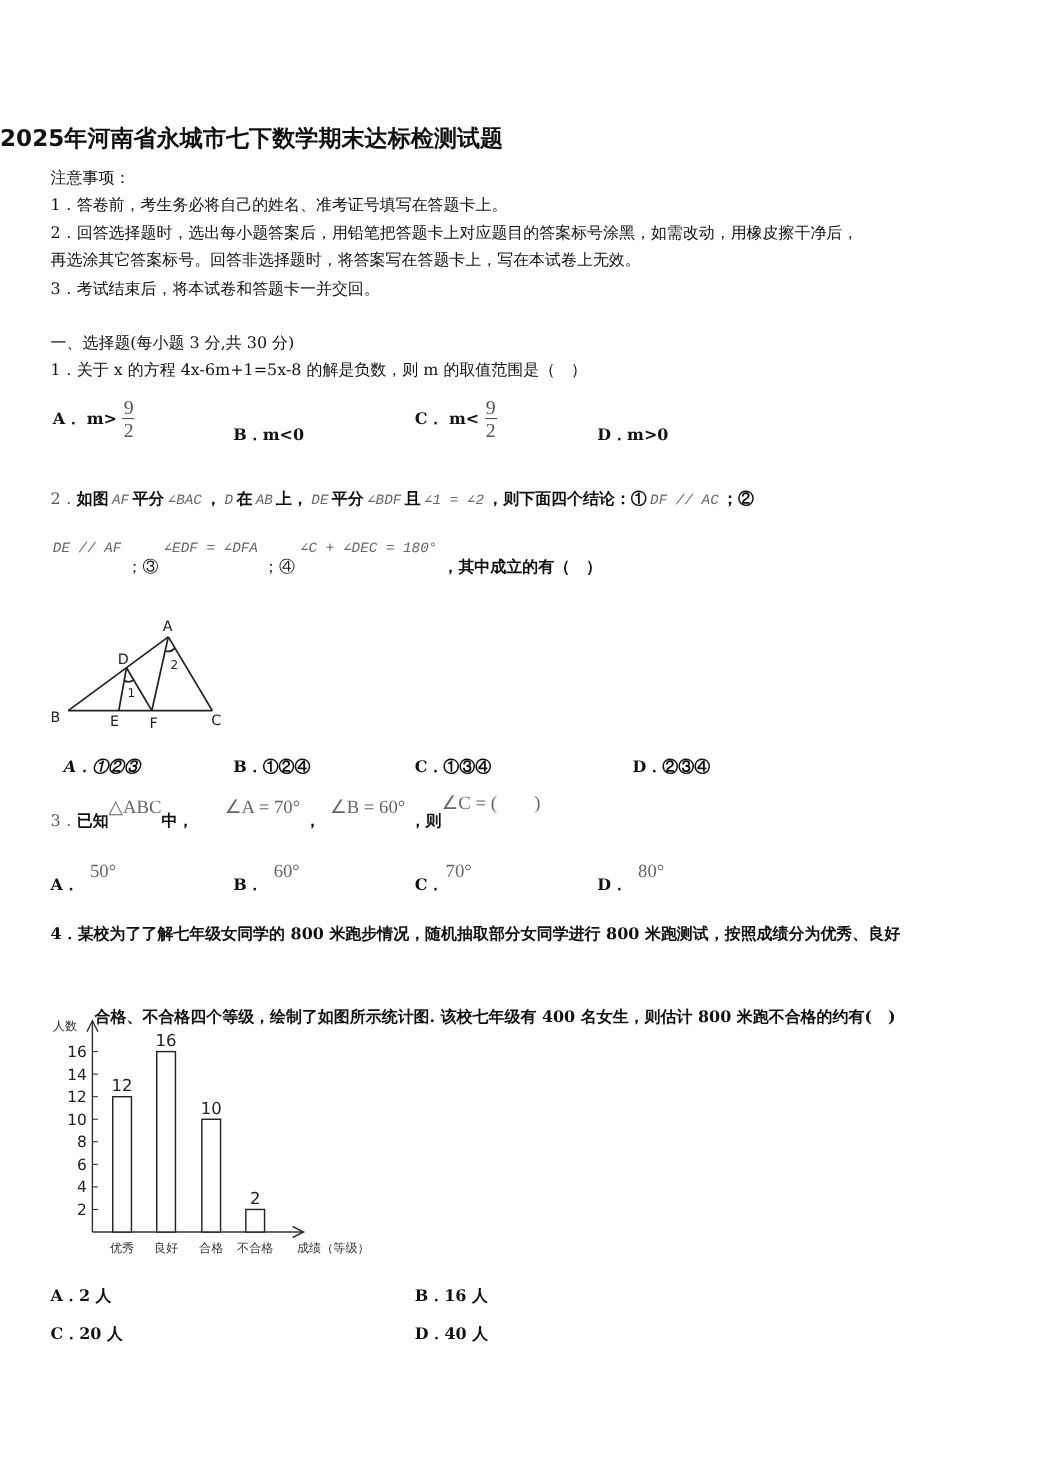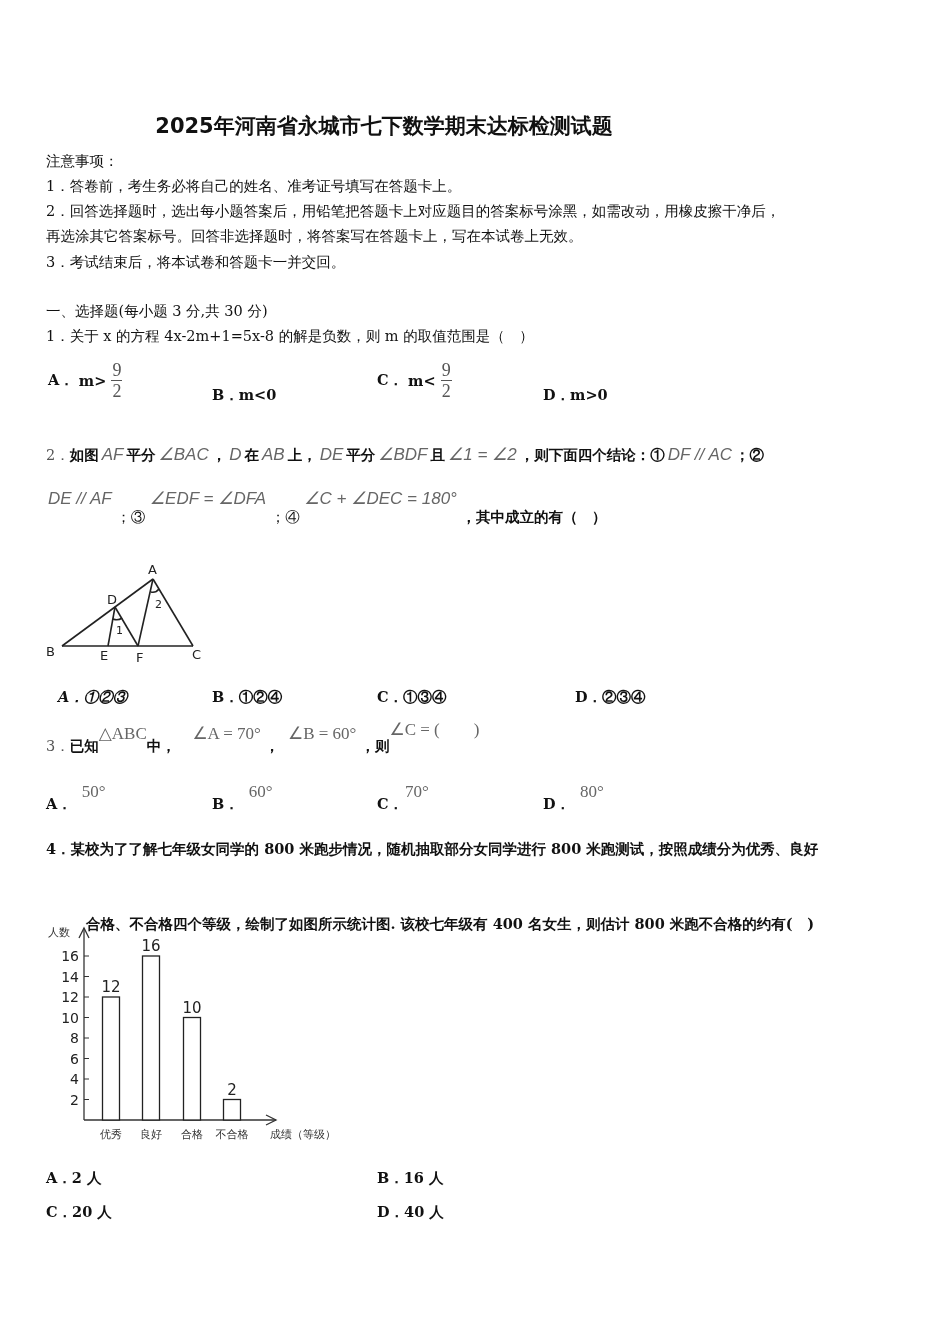--- a/index.html
+++ b/index.html
@@ -1,46 +1,46 @@
 <!DOCTYPE html>
 <html><head>
 <meta charset="utf-8">
 <style>
   html, body { margin:0; padding:0; background:#ffffff; }
   body { width:950px; height:1344px; position:relative; overflow:hidden;
          font-family:"DejaVu Serif", "Liberation Serif", serif; color:#111; }
   .abs { position:absolute; white-space:nowrap; }
-  .title { left:0; width:768px; text-align:center; top:112px; font-size:21px; font-weight:bold;
+  .title { left:0; width:768px; top:112px; font-size:21px; font-weight:bold;
            font-family:"DejaVu Sans", "Liberation Sans", sans-serif; letter-spacing:0px; }
   .note { font-size:14.5px; }
   .q { font-size:14.5px; }
   .bold { font-weight:bold; }
   .opt { font-size:14.5px; font-weight:bold; }
-  .math { font-family:Liberation Sans, sans-serif; font-style:italic; color:#666; font-size:17px; font-weight:normal; }
+  .math { font-family:Liberation Mono, monospace; font-style:italic; color:#666; font-size:13px; font-weight:normal; }
   .mathup { font-family:"Liberation Serif", serif; color:#666; font-size:17px; font-weight:normal; }
   .frac { display:inline-block; vertical-align:middle; text-align:center; font-family:"Liberation Serif", serif;
           color:#555; font-size:18px; font-weight:normal; line-height:20px; }
   .frac .num { display:block; border-bottom:1px solid #555; padding:0 1px; }
   .frac .den { display:block; }
   svg text { font-family:"DejaVu Sans", "Liberation Sans", sans-serif; }
 </style>
 </head>
 <body>
 
 <div class="abs title">2025年河南省永城市七下数学期末达标检测试题</div>
 
 <div class="abs note" style="left:46px;top:152px;">注意事项：</div>
 <div class="abs note" style="left:46px;top:177px;">1．答卷前，考生务必将自己的姓名、准考证号填写在答题卡上。</div>
 <div class="abs note" style="left:46px;top:202px;">2．回答选择题时，选出每小题答案后，用铅笔把答题卡上对应题目的答案标号涂黑，如需改动，用橡皮擦干净后，</div>
 <div class="abs note" style="left:46px;top:227px;">再选涂其它答案标号。回答非选择题时，将答案写在答题卡上，写在本试卷上无效。</div>
 <div class="abs note" style="left:46px;top:253px;">3．考试结束后，将本试卷和答题卡一并交回。</div>
 
 <div class="abs q" style="left:46px;top:302px;">一、选择题(每小题 3 分,共 30 分)</div>
 
-<div class="abs q" style="left:46px;top:327px;">1．关于 x 的方程 4x-2m+1=5x-8 的解是负数，则 m 的取值范围是（　）</div>
+<div class="abs q" style="left:46px;top:327px;">1．关于 x 的方程 4x-6m+1=5x-8 的解是负数，则 m 的取值范围是（　）</div>
 <div class="abs opt" style="left:48px;top:360px;">
   <span style="vertical-align:middle;">A．</span>
   <span style="vertical-align:middle;">m&gt;</span>
   <span class="frac"><span class="num">9</span><span class="den">2</span></span>
 </div>
 <div class="abs opt" style="left:212px;top:386px;">
   <span>B．</span><span>m&lt;0</span>
 </div>
 <div class="abs opt" style="left:377px;top:360px;">
   <span style="vertical-align:middle;">C．</span>
@@ -84,21 +84,21 @@
   <text x="115" y="50" font-size="11" fill="#222">2</text>
 </svg>
 
 <div class="abs opt" style="left:58px;top:688px;font-style:italic;"><span>A．</span><span>①②③</span></div>
 <div class="abs opt" style="left:212px;top:688px;"><span>B．</span><span>①②④</span></div>
 <div class="abs opt" style="left:377px;top:688px;"><span>C．</span><span>①③④</span></div>
 <div class="abs opt" style="left:543px;top:688px;margin-left:32px;"><span>D．</span><span>②③④</span></div>
 
 <div class="abs q" style="left:46px;top:722px;">
   <span style="position:relative;top:12px;color:#555;">3．</span><span class="bold" style="position:relative;top:12px;">已知</span><span class="mathup">△ABC</span><span class="bold" style="position:relative;top:12px;">中，</span>
-  <span class="mathup" style="margin-left:12px;">∠A = 70°</span><span class="bold" style="position:relative;top:12px;margin-left:4px;">，</span>
+  <span class="mathup" style="margin-left:24px;">∠A = 70°</span><span class="bold" style="position:relative;top:12px;margin-left:4px;">，</span>
   <span class="mathup" style="margin-left:4px;">∠B = 60°</span><span class="bold" style="position:relative;top:12px;margin-left:4px;">，则</span><span class="mathup" style="position:relative;top:-4px;">∠C = (　　)</span>
 </div>
 <div class="abs opt" style="left:46px;top:782px;"><span style="position:relative;top:12px;">A．</span><span class="mathup" style="margin-left:10px;">50°</span></div>
 <div class="abs opt" style="left:212px;top:782px;"><span style="position:relative;top:12px;">B．</span><span class="mathup" style="margin-left:10px;">60°</span></div>
 <div class="abs opt" style="left:377px;top:782px;"><span style="position:relative;top:12px;">C．</span><span class="mathup" style="margin-left:2px;">70°</span></div>
 <div class="abs opt" style="left:543px;top:782px;"><span style="position:relative;top:12px;">D．</span><span class="mathup" style="margin-left:10px;">80°</span></div>
 
 <div class="abs q bold" style="left:46px;top:840px;">4．某校为了了解七年级女同学的 800 米跑步情况，随机抽取部分女同学进行 800 米跑测试，按照成绩分为优秀、良好</div>
 <div class="abs q bold" style="left:46px;top:915px;margin-left:40px;">合格、不合格四个等级，绘制了如图所示统计图. 该校七年级有 400 名女生，则估计 800 米跑不合格的约有(　)</div>
 

